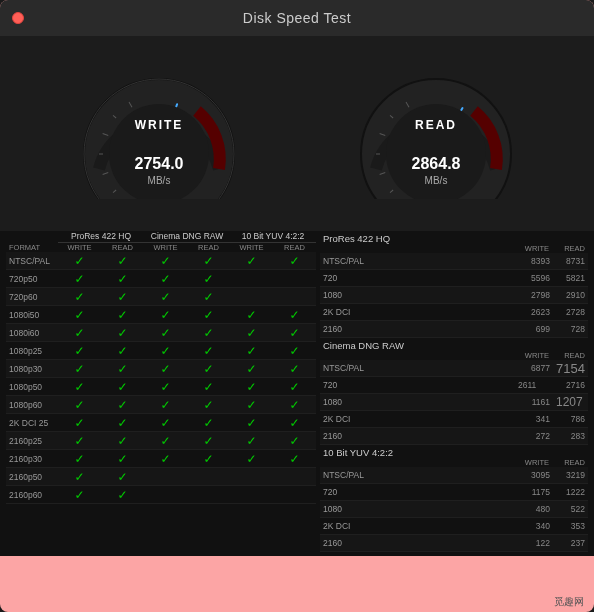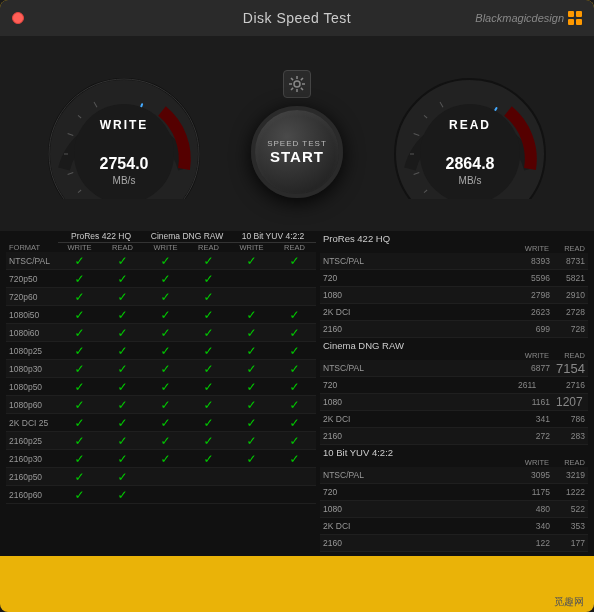--- a/index.html
+++ b/index.html
@@ -6,21 +6,21 @@
     body {
       width: 594px;
       height: 612px;
       background: #1a1a1a;
       font-family: Arial, sans-serif;
       overflow: hidden;
     }
     .window {
       width: 594px;
       height: 612px;
-      background: #eab308;
+      background: #fca5a5;
       border-radius: 8px;
       overflow: hidden;
       position: relative;
     }
     .titlebar {
       background: #2a2a2a;
       height: 36px;
       display: flex;
       align-items: center;
       padding: 0 12px;
@@ -94,29 +94,20 @@
     }
   </style>
 </head>
 <body>
 
 <div class="window">
 
   <div class="titlebar">
     <div class="close-btn"></div>
     <span class="title-text">Disk Speed Test</span>
-    <div class="bmd-logo">
-      <span>Blackmagicdesign</span>
-      <div class="bmd-squares">
-        <div class="bmd-sq"></div>
-          <div class="bmd-sq"></div>
-        <div class="bmd-sq"></div>
-          <div class="bmd-sq"></div>
-      </div>
-    </div>
   </div>
 
   <div class="gauges-area">
 
     <div class="gauge-container">
       <div class="gauge">
         <svg viewBox="0 0 160 130">
 
           <circle cx="80" cy="85" r="75" fill="#222" stroke="#111" stroke-width="2"></circle>
           <circle cx="80" cy="85" r="75" fill="none" stroke="#333" stroke-width="1"></circle>
@@ -143,43 +134,20 @@
           <circle cx="80" cy="85" r="50" fill="#1a1a1a"></circle>
 
           <text x="80" y="60" text-anchor="middle" fill="white" font-size="12" font-weight="bold" letter-spacing="2">WRITE</text>
 
           <text x="80" y="100" text-anchor="middle" fill="white" font-size="16" font-weight="bold">2754.0</text>
           <text x="80" y="115" text-anchor="middle" fill="#aaa" font-size="10">MB/s</text>
         </svg>
       </div>
     </div>
 
-    <div class="center-controls">
-
-      <div style="width:28px;height:28px;background:#2a2a2a;border:1px solid #444;border-radius:4px;display:flex;align-items:center;justify-content:center;cursor:pointer;">
-        <svg width="18" height="18" viewBox="0 0 18 18">
-          <circle cx="9" cy="9" r="3" fill="none" stroke="#888" stroke-width="1.5"></circle>
-          <g stroke="#888" stroke-width="1.5">
-            <line x1="9" y1="1" x2="9" y2="4"></line>
-            <line x1="9" y1="14" x2="9" y2="17"></line>
-            <line x1="1" y1="9" x2="4" y2="9"></line>
-            <line x1="14" y1="9" x2="17" y2="9"></line>
-            <line x1="3" y1="3" x2="5.1" y2="5.1"></line>
-            <line x1="12.9" y1="12.9" x2="15" y2="15"></line>
-            <line x1="15" y1="3" x2="12.9" y2="5.1"></line>
-            <line x1="5.1" y1="12.9" x2="3" y2="15"></line>
-          </g>
-        </svg>
-      </div>
-
-      <div style="width:92px;height:92px;background:radial-gradient(circle at 38% 32%, #4a4a4a, #181818);border-radius:50%;border:4px solid #2a2a2a;box-shadow:0 4px 20px rgba(0,0,0,0.9),inset 0 2px 6px rgba(255,255,255,0.05);display:flex;flex-direction:column;align-items:center;justify-content:center;cursor:pointer;">
-        <span style="color:#bbb;font-size:8px;letter-spacing:1px;">SPEED TEST</span>
-        <span style="color:#fff;font-size:15px;font-weight:bold;letter-spacing:1px;">START</span>
-      </div>
-    </div>
 
     <div class="gauge-container">
       <div class="gauge">
         <svg viewBox="0 0 160 130">
           <circle cx="80" cy="85" r="75" fill="#222" stroke="#111" stroke-width="2"></circle>
           <path d="M 20 100 A 62 62 0 0 1 140 100" fill="none" stroke="#1a1a1a" stroke-width="12"></path>
           <path d="M 118 42 A 62 62 0 0 1 140 100" fill="none" stroke="#550000" stroke-width="12"></path>
           <g stroke="#555" stroke-width="1">
             <line x1="20" y1="85" x2="26" y2="85" transform="rotate(-60 80 85)"></line>
             <line x1="20" y1="85" x2="24" y2="85" transform="rotate(-40 80 85)"></line>
@@ -465,20 +433,20 @@
             <div style="width: 32px; text-align: right; color: rgb(136, 136, 136); font-size: 8.5px; padding-right: 3px;">522</div>
           </div>
           <div style="display: flex; align-items: center; height: 17px; border-bottom: 1px solid rgb(31, 31, 31); background: rgb(17, 17, 17);">
             <div style="flex: 1 1 0%; color: rgb(153, 153, 153); font-size: 8.5px; padding-left: 3px;">2K DCI</div>
             <div style="width: 38px; text-align: right; color: rgb(136, 136, 136); font-size: 8.5px; padding-right: 6px;">340</div>
             <div style="width: 32px; text-align: right; color: rgb(136, 136, 136); font-size: 8.5px; padding-right: 3px;">353</div>
           </div>
           <div style="display: flex; align-items: center; height: 17px; border-bottom: 1px solid rgb(31, 31, 31); background: rgb(22, 22, 22);">
             <div style="flex: 1 1 0%; color: rgb(153, 153, 153); font-size: 8.5px; padding-left: 3px;">2160</div>
             <div style="width: 38px; text-align: right; color: rgb(136, 136, 136); font-size: 8.5px; padding-right: 6px;">122</div>
-            <div style="width: 32px; text-align: right; color: rgb(136, 136, 136); font-size: 8.5px; padding-right: 3px;">177</div>
+            <div style="width: 32px; text-align: right; color: rgb(136, 136, 136); font-size: 8.5px; padding-right: 3px;">237</div>
           </div>
         </div>
     </div>
   </div>
 
   <div style="position:absolute;bottom:3px;right:10px;color:#555;font-size:10px;">觅趣网</div>
 </div>
 
 </body></html>

